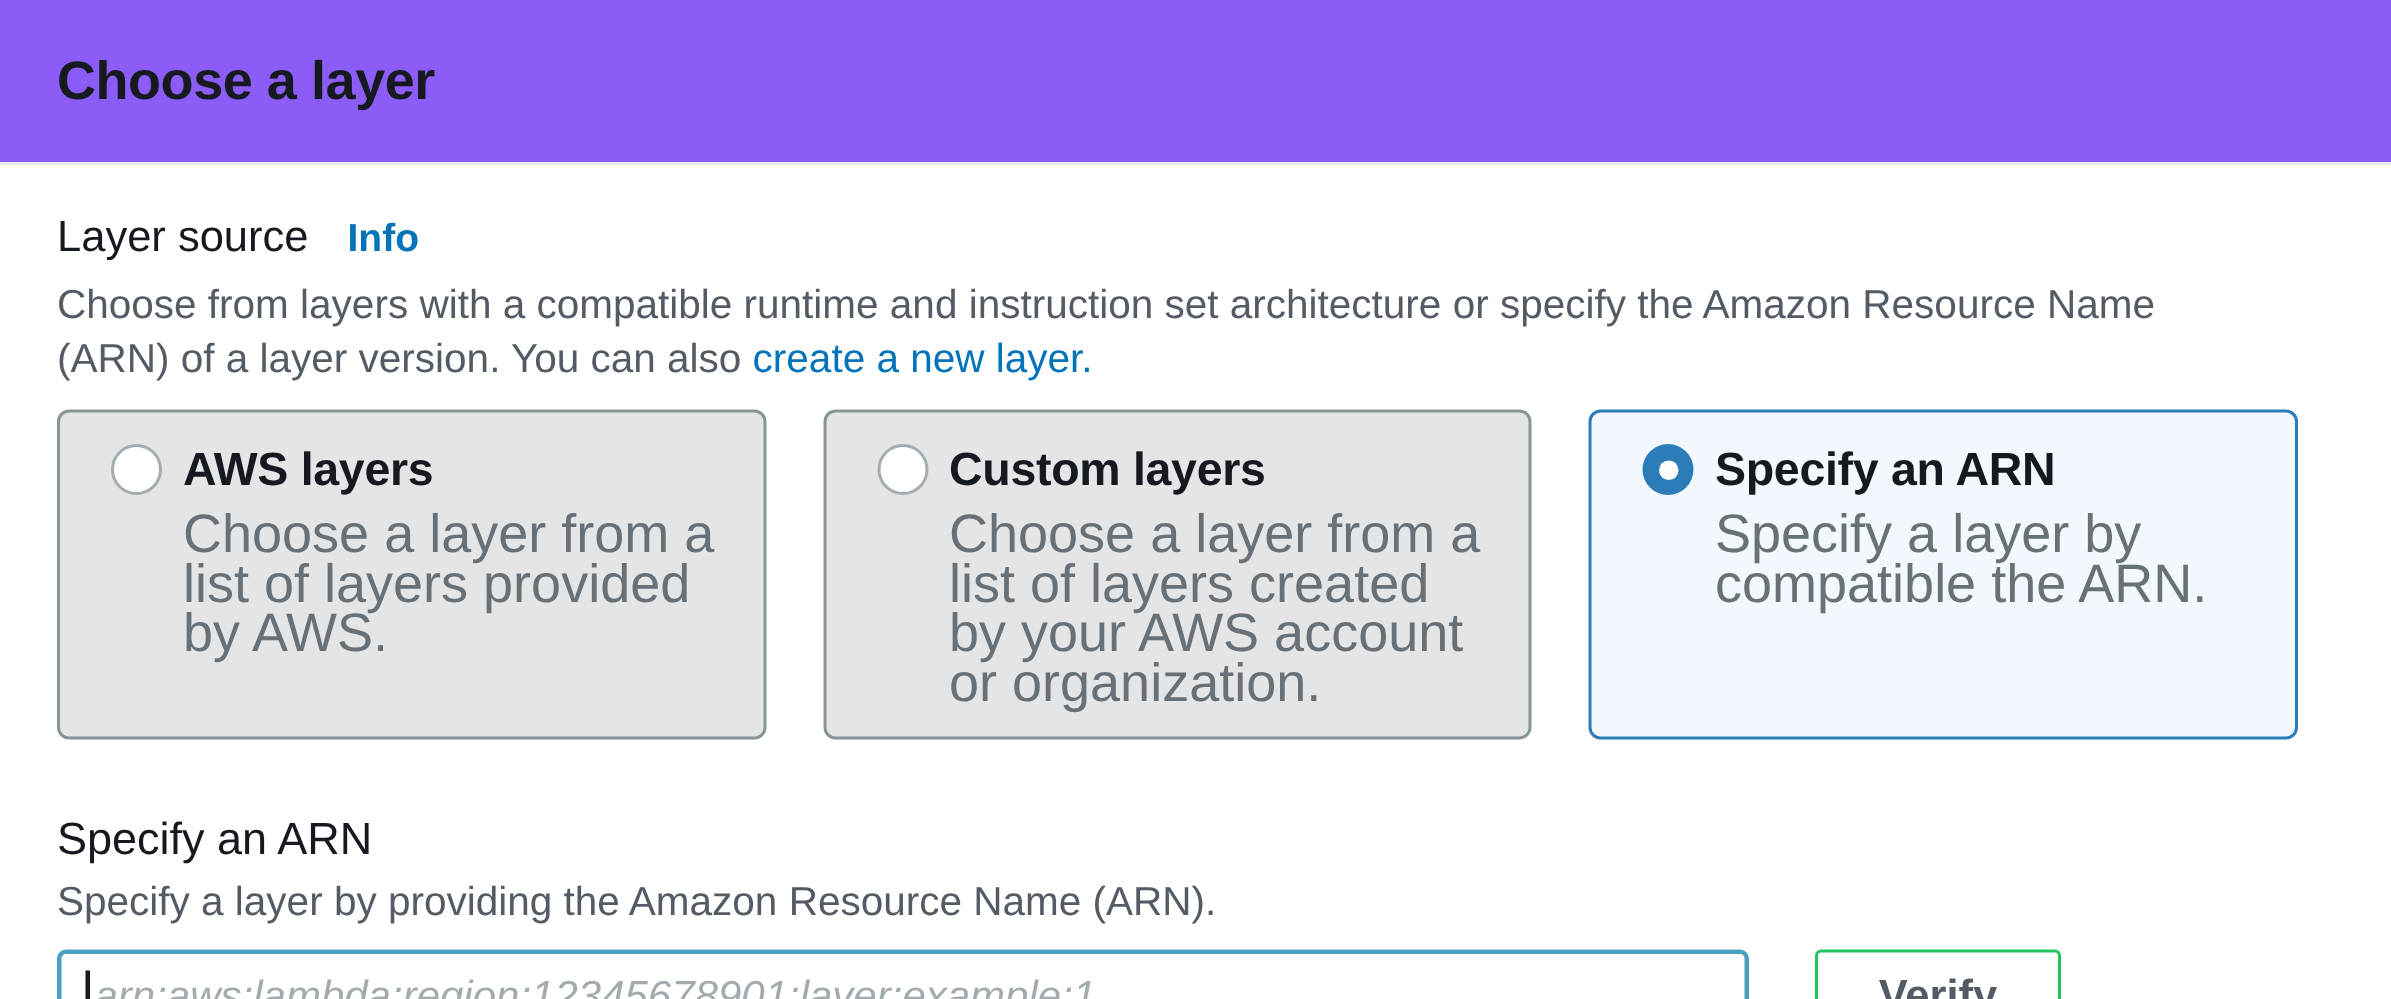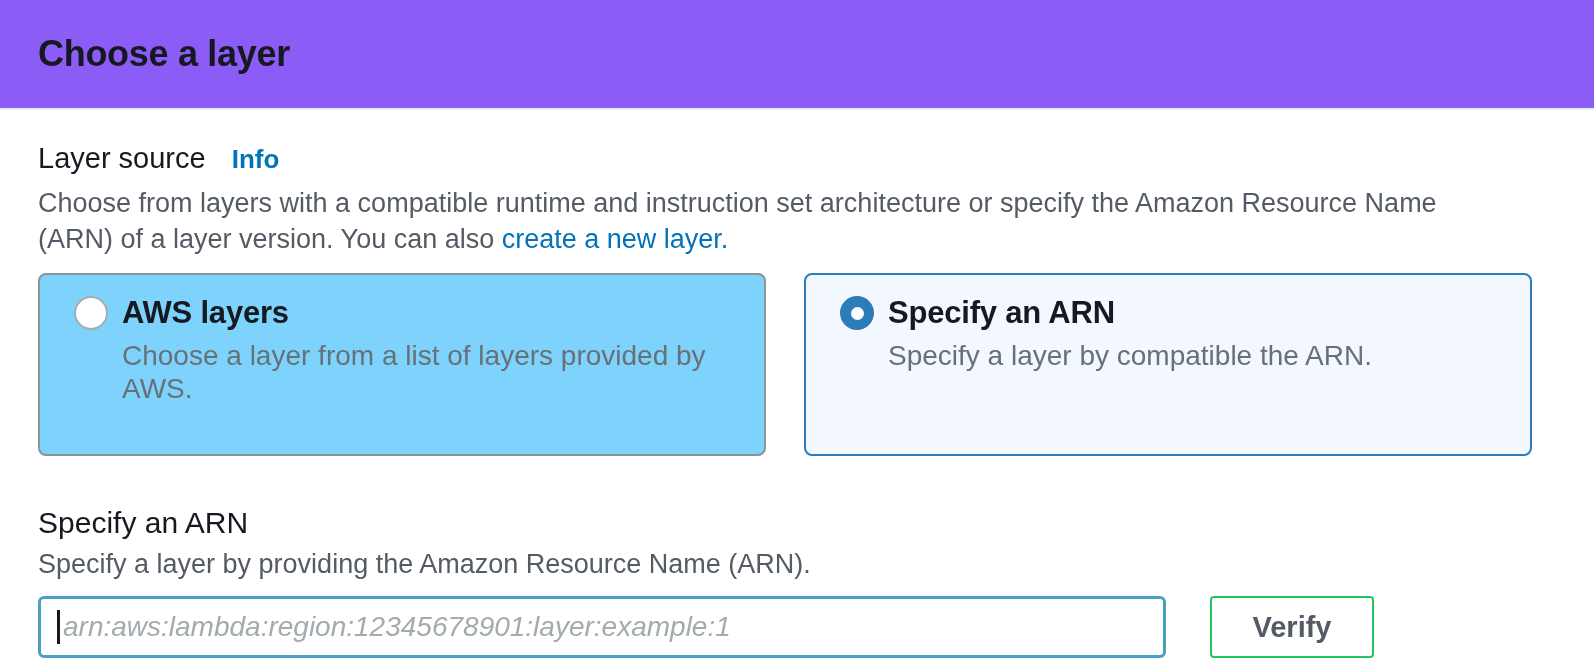--- a/index.html
+++ b/index.html
@@ -52,21 +52,21 @@
   .tiles {
     display: flex;
     gap: 38px;
     margin-top: 16px;
   }
   .tile {
     flex: 1 1 0;
     min-height: 183px;
     border: 2px solid #879596;
     border-radius: 8px;
-    background: #7dd3fc;
+    background: #e5e5e5;
     padding: 20px 26px 20px 34px;
     cursor: pointer;
   }
   .tile.selected {
     border-color: #2b7cb9;
     background: #f2f8fd;
   }
   .tile-head { display: flex; align-items: center; }
   .radio {
     width: 34px; height: 34px;
@@ -86,21 +86,21 @@
   .tile-title {
     margin-left: 14px;
     font-size: 31px;
     font-weight: 700;
     color: #16191f;
     letter-spacing: -0.2px;
   }
   .tile-desc {
     margin-top: 8px;
     margin-left: 48px;
-    font-size: 28px;
+    font-size: 36px;
     line-height: 33px;
     color: #687078;
   }
 
   
   .arn-section { margin-top: 50px; }
   .arn-title { font-size: 30px; font-weight: 400; color: #16191f; }
   .arn-desc { margin-top: 9px; font-size: 27px; color: #545b64; }
 
   .arn-row { margin-top: 16px; display: flex; align-items: center; }
@@ -155,20 +155,27 @@
     <div class="tiles">
 
       <div class="tile">
         <div class="tile-head">
           <span class="radio"></span>
           <span class="tile-title">AWS layers</span>
         </div>
         <div class="tile-desc">Choose a layer from a list of layers provided by AWS.</div>
       </div>
 
+      <div class="tile">
+        <div class="tile-head">
+          <span class="radio"></span>
+          <span class="tile-title">Custom layers</span>
+        </div>
+        <div class="tile-desc">Choose a layer from a list of layers created by your AWS account or organization.</div>
+      </div>
 
       <div class="tile selected">
         <div class="tile-head">
           <span class="radio"></span>
           <span class="tile-title">Specify an ARN</span>
         </div>
         <div class="tile-desc">Specify a layer by compatible the ARN.</div>
       </div>
 
     </div>

